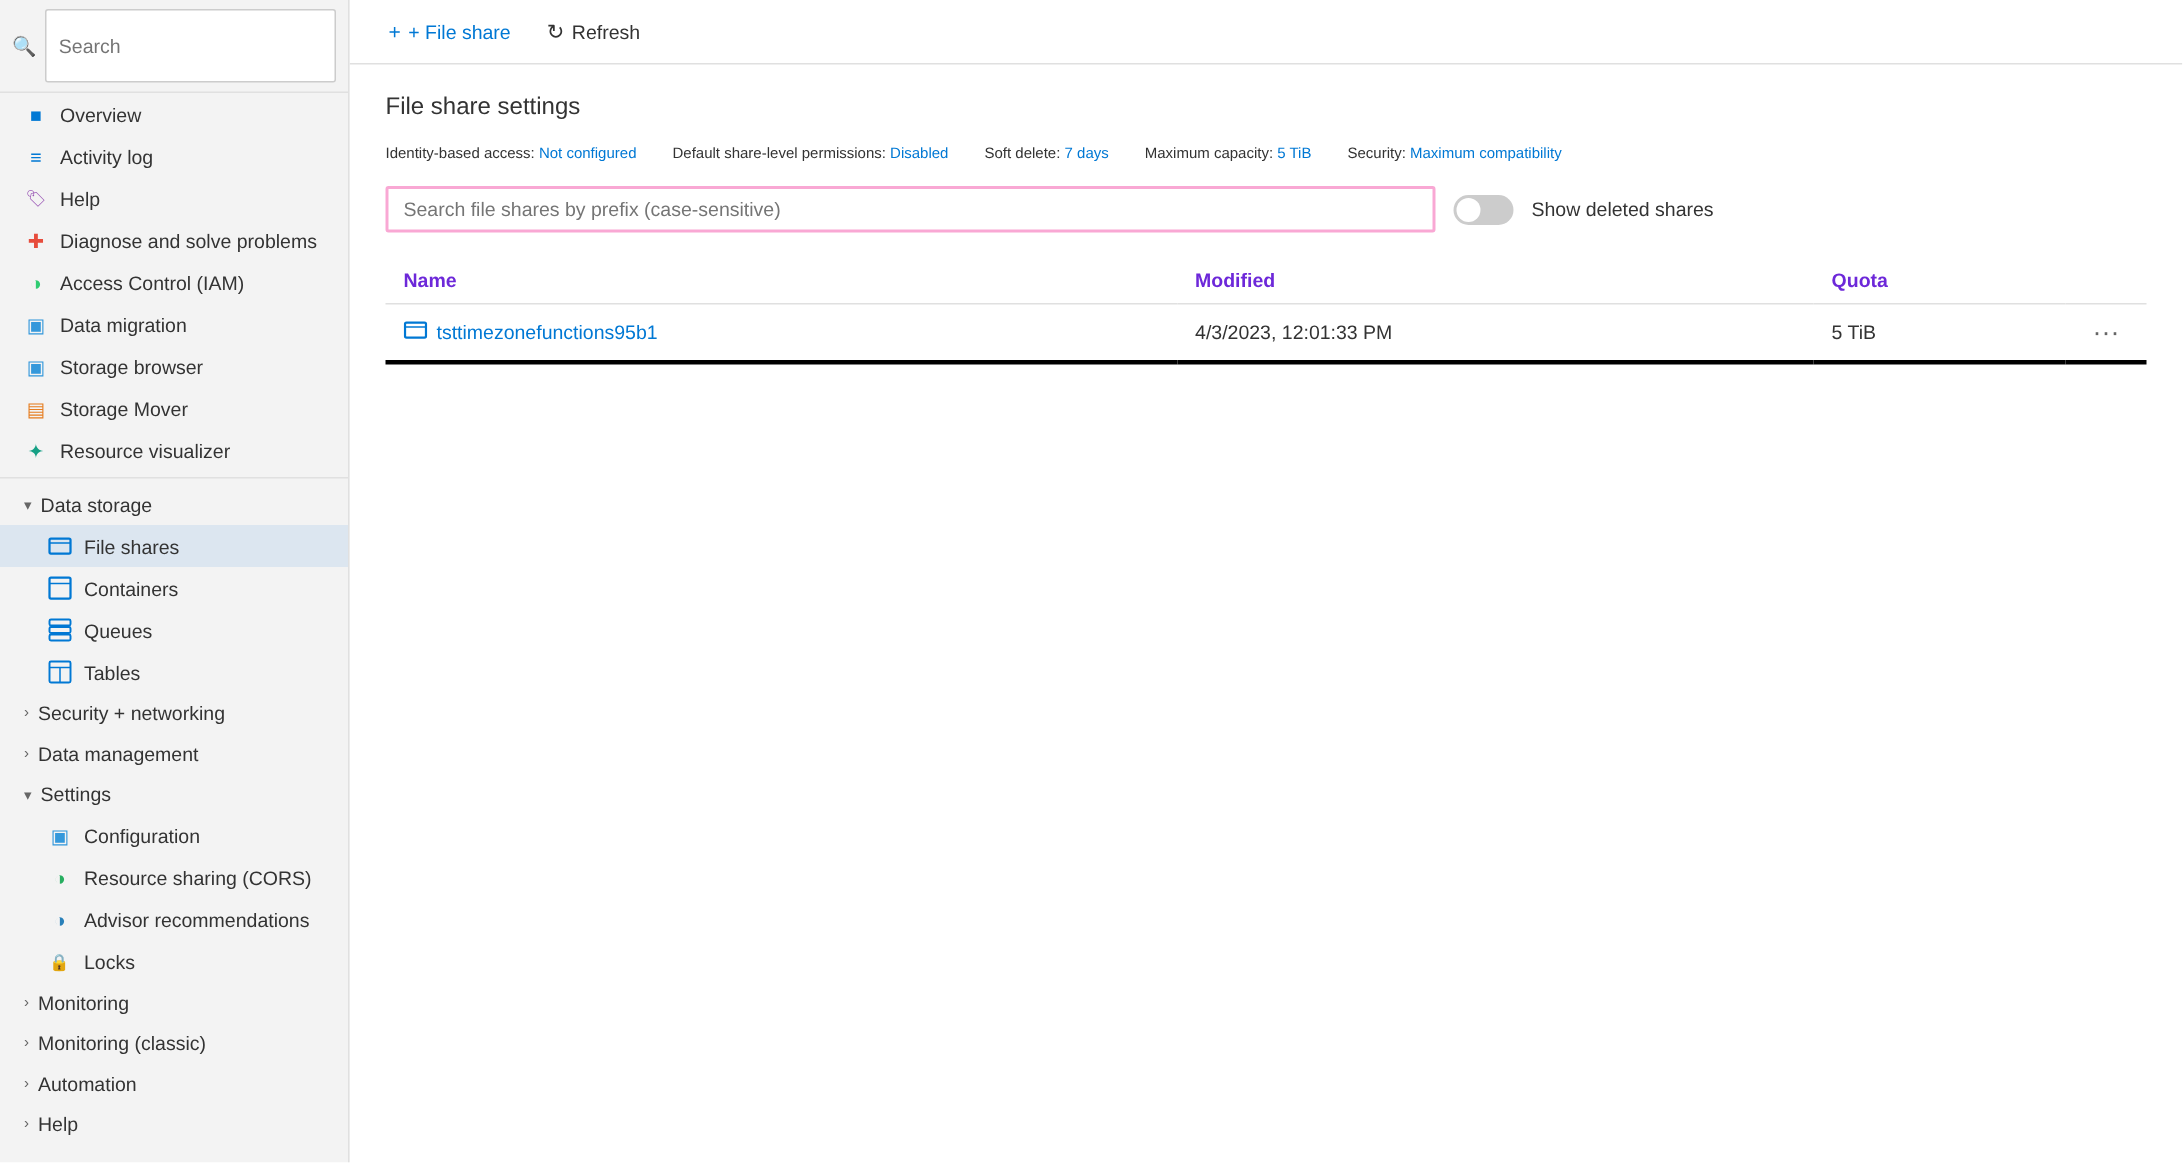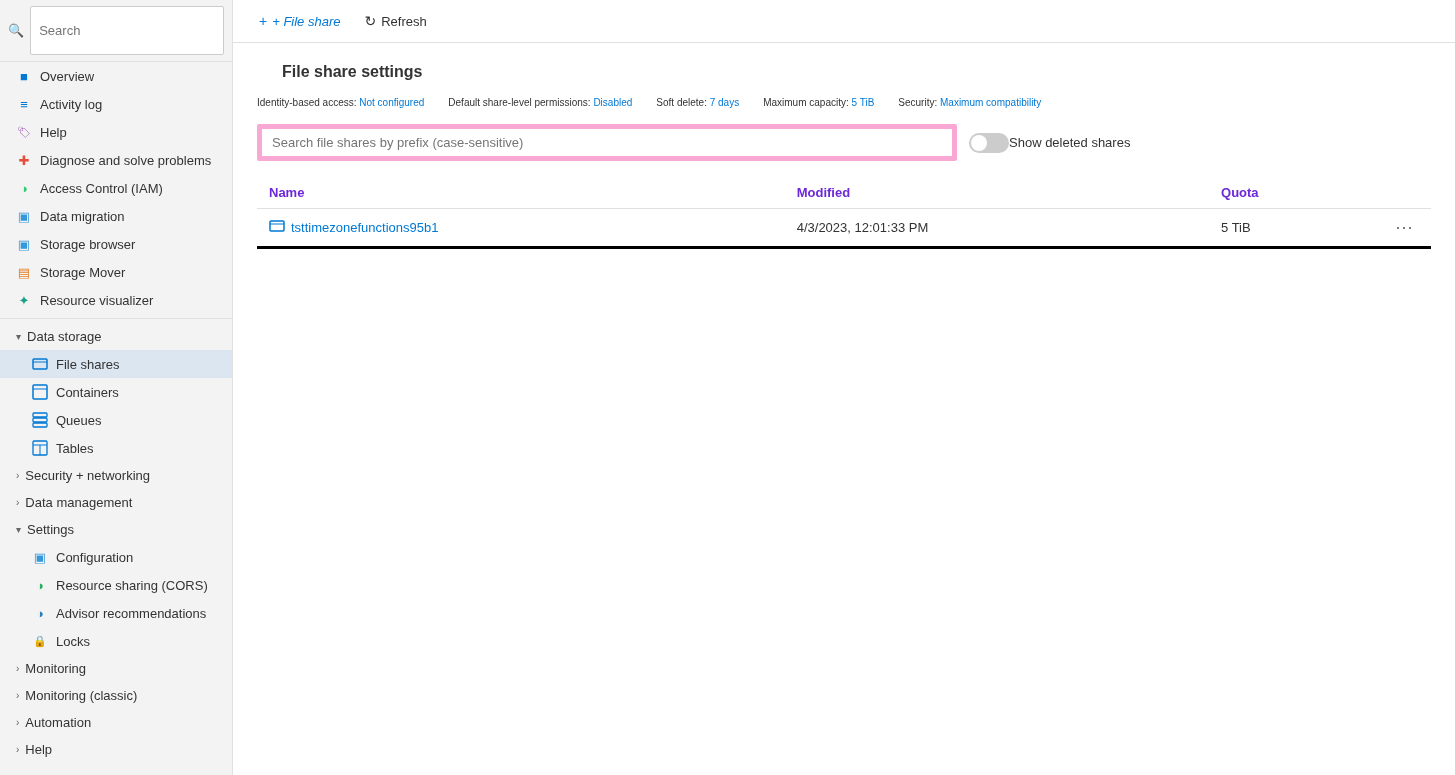--- a/index.html
+++ b/index.html
@@ -87,24 +87,23 @@
       border-radius: 2px;
     }
 
     .content {
       flex: 1;
       padding: 20px 24px;
       overflow-y: auto;
     }
     .page-title {
       font-size: 16px;
-      font-weight: 700;
+      font-weight: 400;
       color: #333;
       margin-bottom: 16px;
-      margin-left: 25px;
     }
     .settings-bar {
       display: flex;
       align-items: center;
       gap: 24px;
       margin-bottom: 16px;
       flex-wrap: wrap;
     }
     .setting-item { font-size: 10px; color: #333; }
     .setting-item a { color: #0078d4; text-decoration: none; cursor: pointer; }
@@ -112,26 +111,26 @@
     .search-row {
       display: flex;
       align-items: center;
       gap: 12px;
       margin-bottom: 16px;
     }
     .search-row input {
       flex: 1;
       max-width: 700px;
       padding: 6px 10px;
-      border: 5px solid #f9a8d4;
+      border: 2px solid #f9a8d4;
       border-radius: 2px;
       font-size: 13px;
       outline: none;
     }
-    .toggle-label { display: flex; align-items: center; gap: 0; font-size: 13px; color: #333; }
+    .toggle-label { display: flex; align-items: center; gap: 12px; font-size: 13px; color: #333; }
     .toggle {
       position: relative;
       width: 40px;
       height: 20px;
     }
     .toggle input { opacity: 0; width: 0; height: 0; }
     .toggle-slider {
       position: absolute;
       cursor: pointer;
       inset: 0;
@@ -351,21 +350,21 @@
     <span class="chevron">›</span>
     <span>Help</span>
   </div>
 </div>
 
 <div class="main">
 
   <div class="toolbar">
     <button class="toolbar-btn">
       <span style="color:#0078d4; font-size:14px;">+</span>
-      <span style="color:#0078d4;font-style:italic;">+ File share</span>
+      <span style="color:#0078d4;">+ File share</span>
     </button>
     <button class="toolbar-btn">
       <span style="font-size:14px;">↻</span>
       <span>Refresh</span>
     </button>
   </div>
 
   <div class="content">
     <h2 class="page-title">File share settings</h2>
 

